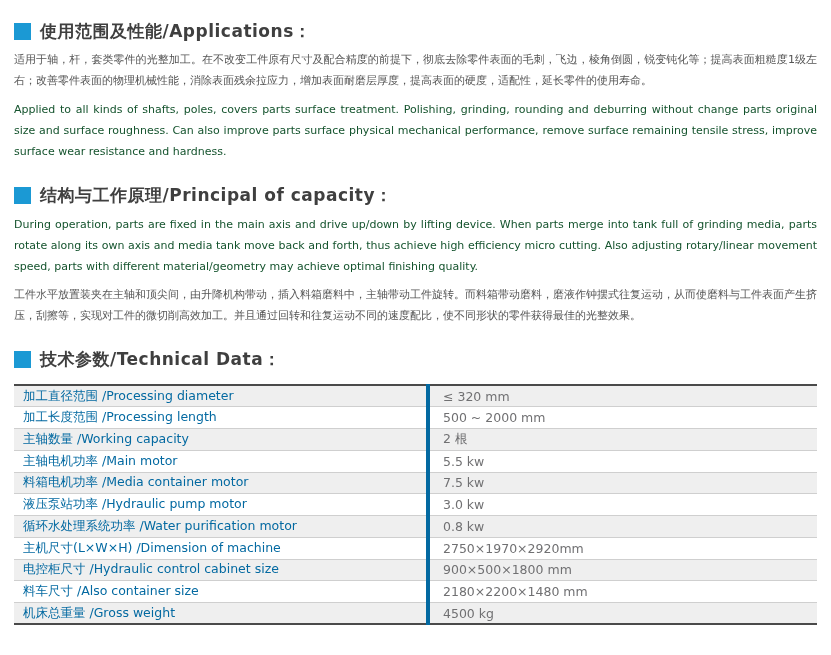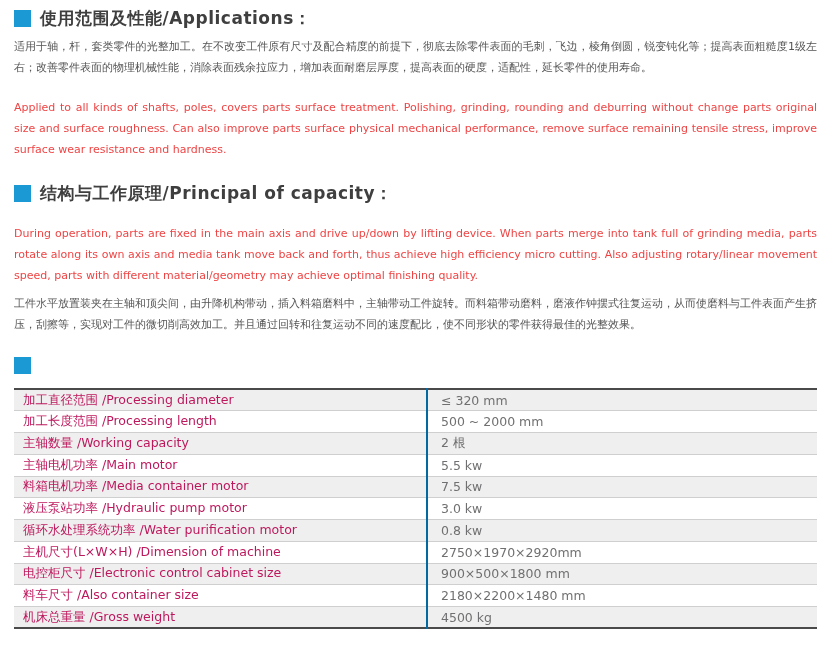--- a/index.html
+++ b/index.html
@@ -8,21 +8,21 @@
     background: #ffffff;
     width: 831px;
     height: 655px;
     overflow: hidden;
     font-family: "DejaVu Sans", "Liberation Sans", sans-serif;
   }
   .page {
     box-sizing: border-box;
     width: 831px;
     height: 497px;
-    padding: 7px 14px 0 14px;
+    padding: 20px 14px 0 14px;
   }
   .heading {
     display: flex;
     align-items: center;
     margin: 0;
     font-size: 17px;
     font-weight: bold;
     color: #3f3f3f;
     letter-spacing: 0.5px;
     line-height: 22px;
@@ -39,22 +39,22 @@
     margin: 0;
     text-align: justify;
     font-size: 11px;
     line-height: 21px;
   }
   .para.cn {
     color: #555555;
     margin-top: 7px;
   }
   .para.en {
-    color: #ef4444;
-    margin-top: 19px;
+    color: #14532d;
+    margin-top: 8px;
   }
   .section-gap {
     margin-top: 22px;
   }
   .spec-table {
     width: 100%;
     border-collapse: collapse;
     margin-top: 14px;
     border-top: 2px solid #4a4a4a;
     border-bottom: 2px solid #4a4a4a;
@@ -69,23 +69,23 @@
     font-size: 12.5px;
     padding: 0;
     border-bottom: 1px solid #cfcfcf;
     vertical-align: middle;
   }
   .spec-table tr:last-child td {
     border-bottom: none;
   }
   .spec-table td.label {
     width: 403px;
-    color: #be185d;
+    color: #0369a1;
     padding-left: 9px;
-    border-right: 2px solid #0369a1;
+    border-right: 4px solid #0369a1;
   }
   .spec-table td.value {
     color: #707072;
     padding-left: 13px;
     margin-top: 32px;
   }
 </style>
 </head>
 <body>
 
@@ -105,20 +105,21 @@
       <span class="bullet"></span>
       <span>结构与工作原理/Principal of capacity：</span>
     </h2>
     <p class="para en">During operation, parts are fixed in the main axis and drive up/down by lifting device. When parts merge into tank full of grinding media, parts rotate along its own axis and media tank move back and forth, thus achieve high efficiency micro cutting. Also adjusting rotary/linear movement speed, parts with different material/geometry may achieve optimal finishing quality.</p>
     <p class="para cn">工件水平放置装夹在主轴和顶尖间，由升降机构带动，插入料箱磨料中，主轴带动工件旋转。而料箱带动磨料，磨液作钟摆式往复运动，从而使磨料与工件表面产生挤压，刮擦等，实现对工件的微切削高效加工。并且通过回转和往复运动不同的速度配比，使不同形状的零件获得最佳的光整效果。</p>
   </section>
 
   <section class="section-gap">
     <h2 class="heading">
       <span class="bullet"></span>
+      <span>技术参数/Technical Data：</span>
     </h2>
 
     <table class="spec-table">
       <tbody>
         <tr>
           <td class="label">加工直径范围 /Processing diameter</td>
           <td class="value">≤ 320 mm</td>
         </tr>
         <tr>
           <td class="label">加工长度范围 /Processing length</td>
@@ -142,21 +143,21 @@
         </tr>
         <tr>
           <td class="label">循环水处理系统功率 /Water purification motor</td>
           <td class="value">0.8 kw</td>
         </tr>
         <tr>
           <td class="label">主机尺寸(L×W×H) /Dimension of machine</td>
           <td class="value">2750×1970×2920mm</td>
         </tr>
         <tr>
-          <td class="label">电控柜尺寸 /Electronic control cabinet size</td>
+          <td class="label">电控柜尺寸 /Hydraulic control cabinet size</td>
           <td class="value">900×500×1800 mm</td>
         </tr>
         <tr>
           <td class="label">料车尺寸 /Also container size</td>
           <td class="value">2180×2200×1480 mm</td>
         </tr>
         <tr>
           <td class="label">机床总重量 /Gross weight</td>
           <td class="value">4500 kg</td>
         </tr>

